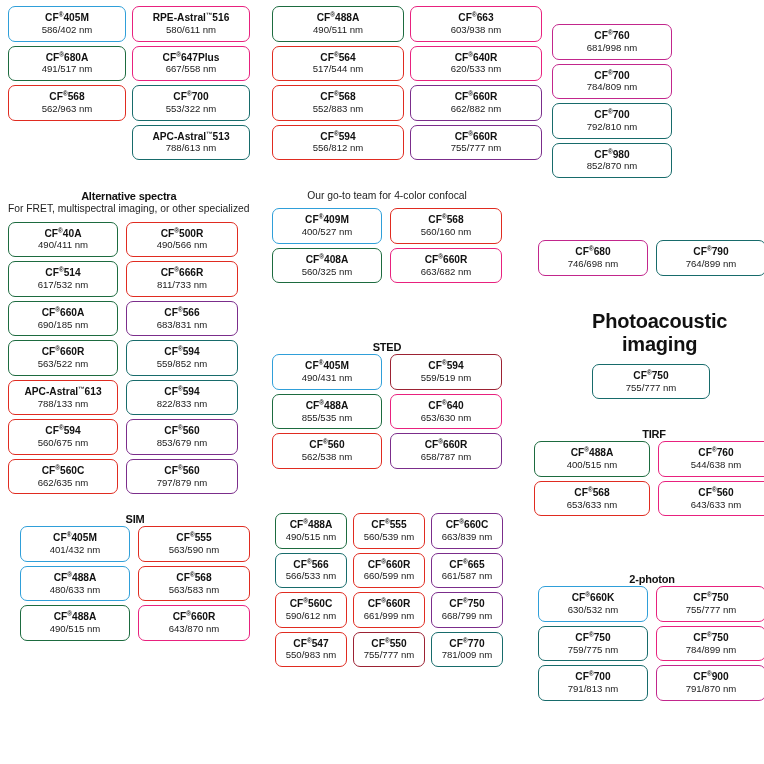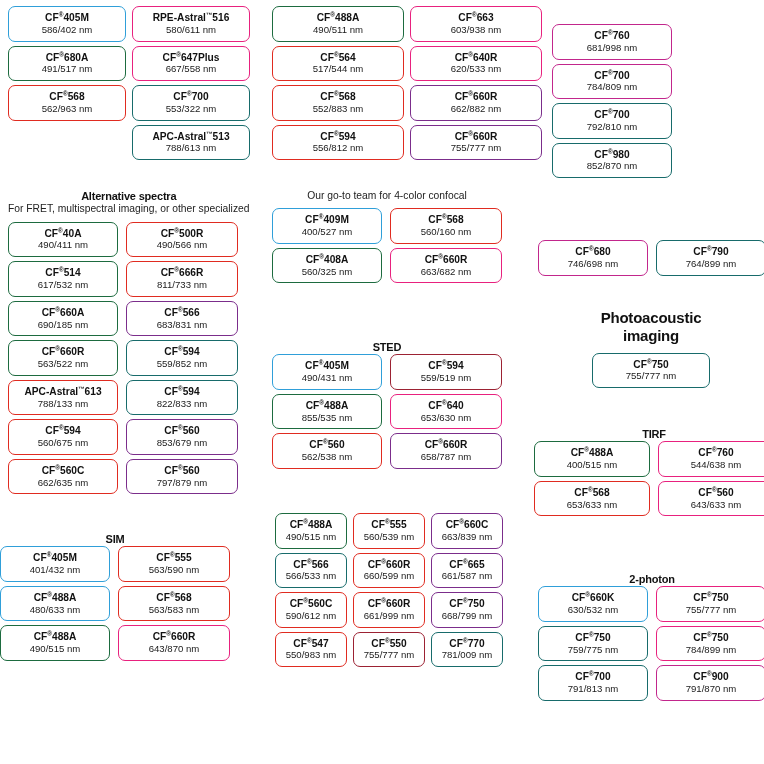--- a/index.html
+++ b/index.html
@@ -23,21 +23,21 @@
 
   .sec-title {
     text-align: center;
     font-weight: bold;
     font-size: 11px;
     line-height: 1.12;
     color: #111111;
     letter-spacing: -0.2px;
     margin: 0 0 1px 0;
   }
-  .sec-title.two-line { font-size: 15px; text-align: center; }
+  .sec-title.two-line { font-size: 20px; text-align: center; }
   .sec-sub {
     text-align: center;
     font-size: 10.3px;
     line-height: 1.2;
     color: #222222;
     margin: 0 0 6px 0;
   }
 
   .cols { display: flex; }
   .col { display: flex; flex-direction: column; }
@@ -301,21 +301,21 @@
             <div class="nm"><span>CF</span><sup>®</sup><span>640</span></div>
             <div class="wl">653/630 nm</div>
           </div>
           <div class="pill c-purple">
             <div class="nm"><span>CF</span><sup>®</sup><span>660R</span></div>
             <div class="wl">658/787 nm</div>
           </div>
         </div>
       </div>
     </div>
-    <div class="group" style="left: 0; top: 513px; margin-top: 20px;">
+    <div class="group" style="left: 20px; top: 513px;">
       <div class="sec-title">SIM</div>
       <div class="cols" style="gap: 8px;">
         <div class="col" style="width: 110px;">
           <div class="pill c-blue">
             <div class="nm"><span>CF</span><sup>®</sup><span>405M</span></div>
             <div class="wl">401/432 nm</div>
           </div>
           <div class="pill c-blue">
             <div class="nm"><span>CF</span><sup>®</sup><span>488A</span></div>
             <div class="wl">480/633 nm</div>

